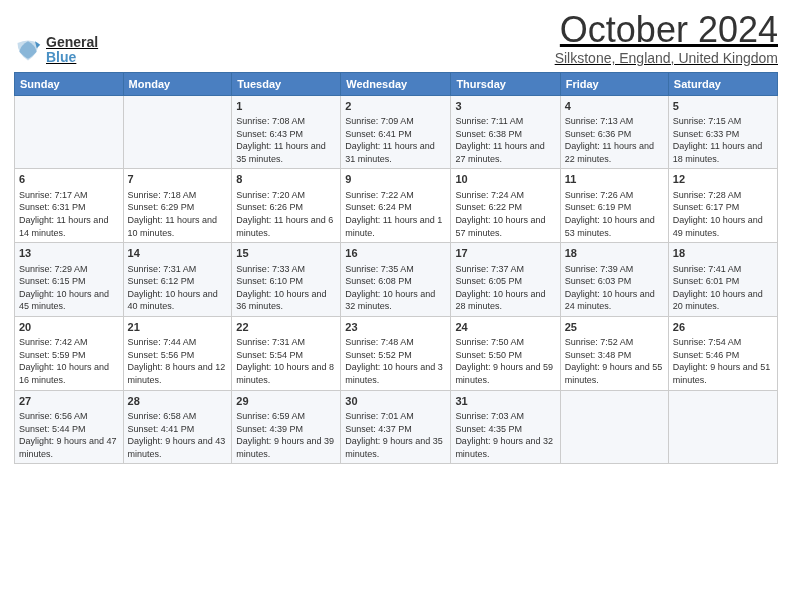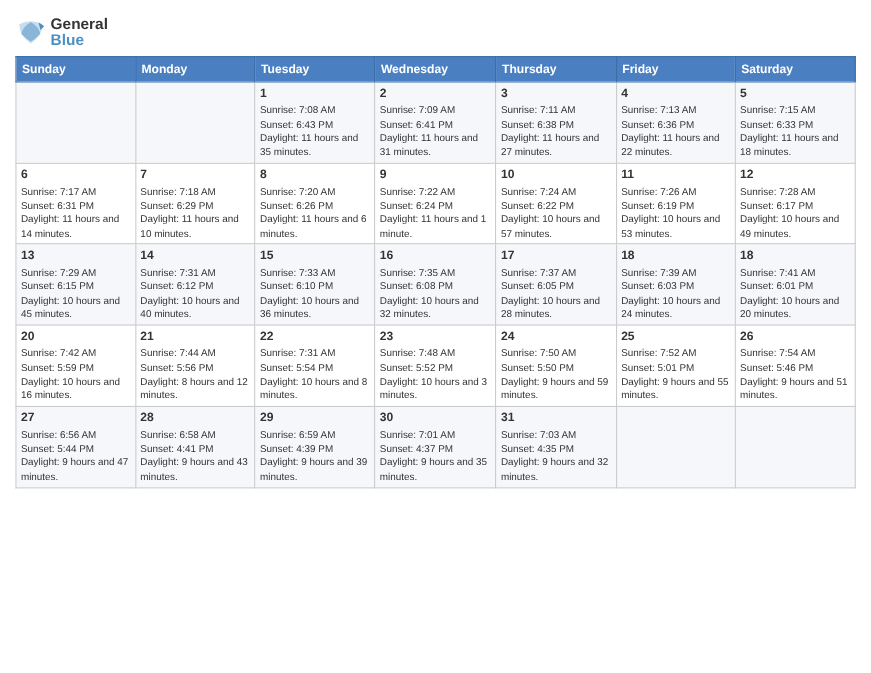--- a/index.html
+++ b/index.html
@@ -14,20 +14,21 @@
       width: 792px;
       height: 612px;
       background: #fff;
       padding: 10px 14px 10px 14px;
     }
     .header {
       display: flex;
       justify-content: space-between;
       align-items: flex-end;
       margin-bottom: 6px;
+      text-decoration: underline;
     }
     .logo {
       display: flex;
       align-items: center;
       gap: 4px;
       margin-top: 4px;
     }
     .logo-text {
       display: flex;
       flex-direction: column;
@@ -109,20 +110,22 @@
         <path d="M4 8 Q16 2 28 8 Q28 20 16 28 Q4 20 4 8Z" fill="#4a90c4" opacity="0.3"></path>
         <path d="M16 6 Q24 10 26 18 Q20 24 16 26 Q12 24 6 18 Q8 10 16 6Z" fill="#4a90c4" opacity="0.5"></path>
         <path d="M24 6 L30 10 L26 14 Z" fill="#4a90c4"></path>
       </svg>
       <div class="logo-text">
         <span class="logo-general">General</span>
         <span class="logo-blue">Blue</span>
       </div>
     </div>
     <div class="title-area">
+      <div class="month-title">October 2024</div>
+      <div class="location">Silkstone, England, United Kingdom</div>
     </div>
   </div>
 
   <table>
     <thead>
       <tr>
         <th>Sunday</th>
         <th>Monday</th>
         <th>Tuesday</th>
         <th>Wednesday</th>
@@ -158,21 +161,21 @@
           <td><span class="day-num">17</span><span>Sunrise: 7:37 AM</span><br><span>Sunset: 6:05 PM</span><br><span>Daylight: 10 hours and 28 minutes.</span></td>
           <td><span class="day-num">18</span><span>Sunrise: 7:39 AM</span><br><span>Sunset: 6:03 PM</span><br><span>Daylight: 10 hours and 24 minutes.</span></td>
           <td><span class="day-num">18</span><span>Sunrise: 7:41 AM</span><br><span>Sunset: 6:01 PM</span><br><span>Daylight: 10 hours and 20 minutes.</span></td>
         </tr>
         <tr>
           <td><span class="day-num">20</span><span>Sunrise: 7:42 AM</span><br><span>Sunset: 5:59 PM</span><br><span>Daylight: 10 hours and 16 minutes.</span></td>
           <td><span class="day-num">21</span><span>Sunrise: 7:44 AM</span><br><span>Sunset: 5:56 PM</span><br><span>Daylight: 8 hours and 12 minutes.</span></td>
           <td><span class="day-num">22</span><span>Sunrise: 7:31 AM</span><br><span>Sunset: 5:54 PM</span><br><span>Daylight: 10 hours and 8 minutes.</span></td>
           <td><span class="day-num">23</span><span>Sunrise: 7:48 AM</span><br><span>Sunset: 5:52 PM</span><br><span>Daylight: 10 hours and 3 minutes.</span></td>
           <td><span class="day-num">24</span><span>Sunrise: 7:50 AM</span><br><span>Sunset: 5:50 PM</span><br><span>Daylight: 9 hours and 59 minutes.</span></td>
-          <td><span class="day-num">25</span><span>Sunrise: 7:52 AM</span><br><span>Sunset: 5:01 PM</span><br><span>Daylight: 9 hours and 55 minutes.</span></td>
+          <td><span class="day-num">25</span><span>Sunrise: 7:52 AM</span><br><span>Sunset: 3:48 PM</span><br><span>Daylight: 9 hours and 55 minutes.</span></td>
           <td><span class="day-num">26</span><span>Sunrise: 7:54 AM</span><br><span>Sunset: 5:46 PM</span><br><span>Daylight: 9 hours and 51 minutes.</span></td>
         </tr>
         <tr>
           <td><span class="day-num">27</span><span>Sunrise: 6:56 AM</span><br><span>Sunset: 5:44 PM</span><br><span>Daylight: 9 hours and 47 minutes.</span></td>
           <td><span class="day-num">28</span><span>Sunrise: 6:58 AM</span><br><span>Sunset: 4:41 PM</span><br><span>Daylight: 9 hours and 43 minutes.</span></td>
           <td><span class="day-num">29</span><span>Sunrise: 6:59 AM</span><br><span>Sunset: 4:39 PM</span><br><span>Daylight: 9 hours and 39 minutes.</span></td>
           <td><span class="day-num">30</span><span>Sunrise: 7:01 AM</span><br><span>Sunset: 4:37 PM</span><br><span>Daylight: 9 hours and 35 minutes.</span></td>
           <td><span class="day-num">31</span><span>Sunrise: 7:03 AM</span><br><span>Sunset: 4:35 PM</span><br><span>Daylight: 9 hours and 32 minutes.</span></td>
           <td></td>
           <td></td>

